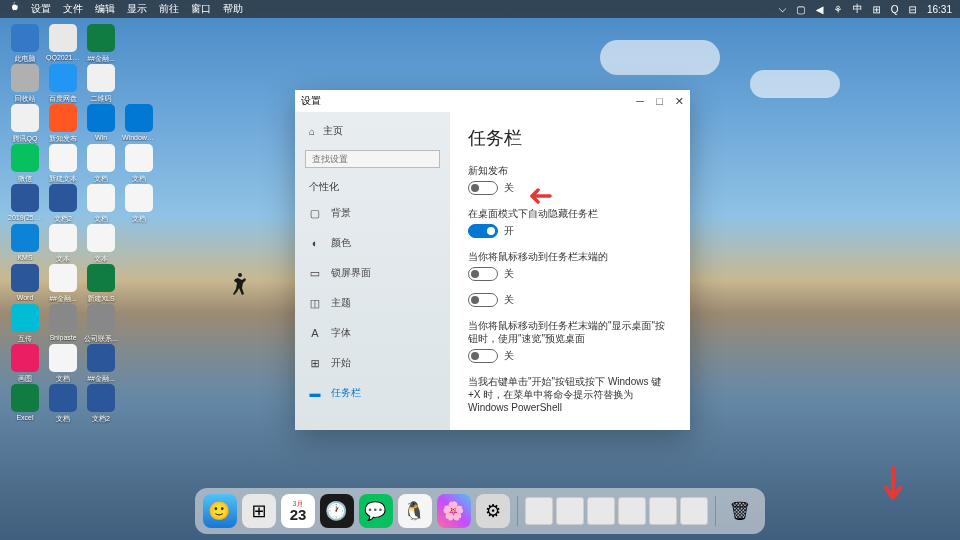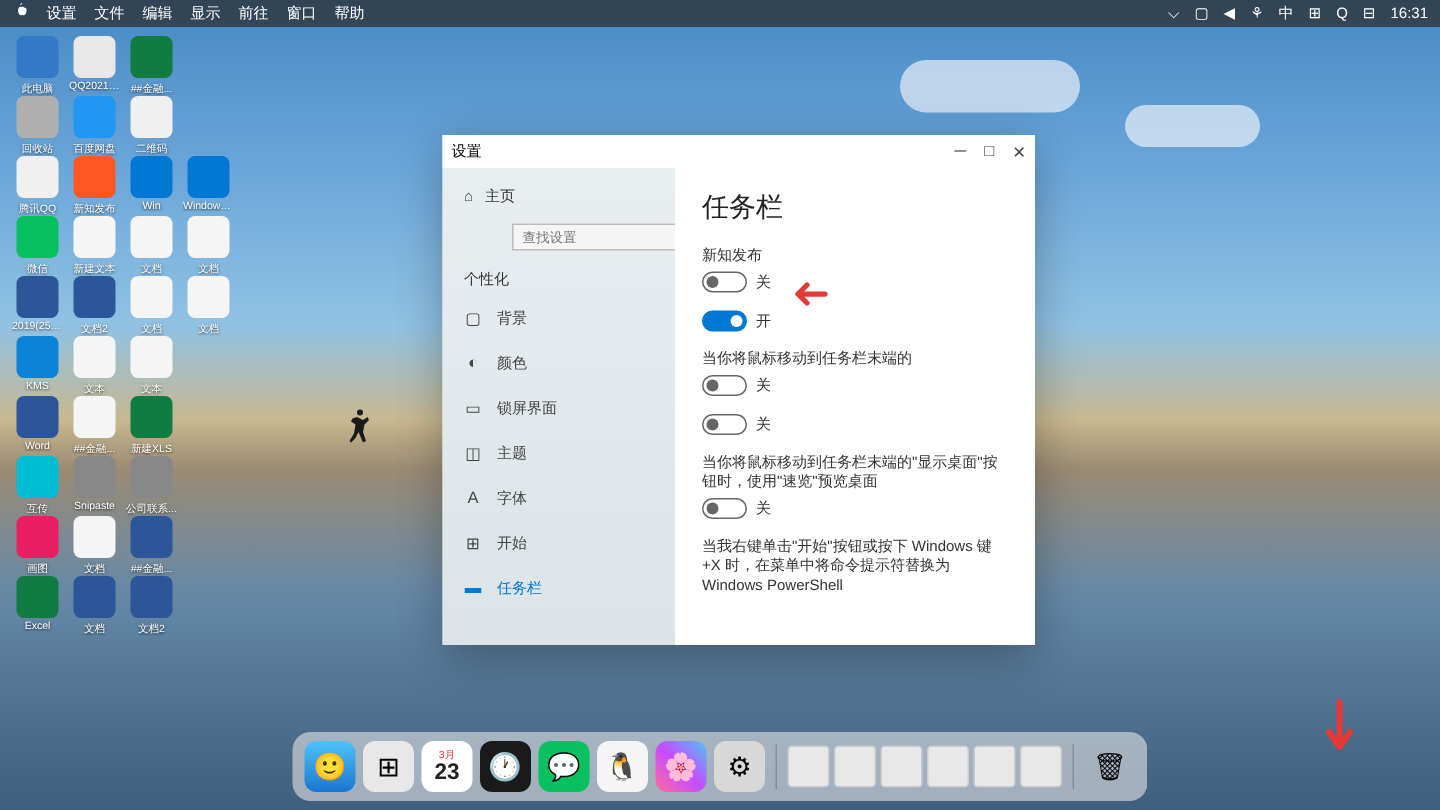--- a/index.html
+++ b/index.html
@@ -21,21 +21,21 @@
 .desktop-icon .ico { width: 28px; height: 28px; margin: 0 auto; border-radius: 5px; display: flex; align-items: center; justify-content: center; font-size: 16px; color: #fff; }
 .desktop-icon .lbl { font-size: 7px; color: #fff; text-shadow: 0 1px 2px rgba(0,0,0,0.8); margin-top: 2px; white-space: nowrap; overflow: hidden; text-overflow: ellipsis; }
 
 .settings-window { position: absolute; top: 90px; left: 295px; width: 395px; height: 340px; background: #fff; box-shadow: 0 8px 30px rgba(0,0,0,0.3); z-index: 50; display: flex; flex-direction: column; }
 .win-titlebar { height: 22px; display: flex; align-items: center; padding: 0 6px; font-size: 10px; background: #fff; }
 .win-controls { margin-left: auto; display: flex; gap: 12px; font-size: 11px; color: #444; }
 .win-body { flex: 1; display: flex; overflow: hidden; }
 .win-sidebar { width: 155px; background: linear-gradient(180deg, #e8edf0 0%, #dce4e8 100%); padding: 8px 0; overflow-y: auto; }
 .home-row { display: flex; align-items: center; gap: 8px; padding: 4px 14px; font-size: 10px; color: #333; }
 .search-row { padding: 6px 10px; }
-.search-input { width: 100%; padding: 3px 6px; font-size: 9px; border: 1px solid #bbb; background: #f5f5f5; margin-left: 36px; }
+.search-input { width: 100%; padding: 3px 6px; font-size: 9px; border: 1px solid #bbb; background: #f5f5f5; }
 .section-label { padding: 6px 14px 4px; font-size: 10px; color: #333; }
 .nav-item { display: flex; align-items: center; gap: 10px; padding: 8px 14px; font-size: 10px; color: #444; cursor: pointer; }
 .nav-item.active { color: #0078d4; }
 .nav-icon { width: 12px; height: 12px; display: inline-flex; align-items: center; justify-content: center; font-size: 11px; }
 
 .win-content { flex: 1; padding: 14px 18px; overflow-y: auto; background: #fff; }
 .content-title { font-size: 18px; font-weight: 400; margin-bottom: 14px; color: #222; }
 .setting-item { margin-bottom: 12px; }
 .setting-label { font-size: 10px; color: #333; margin-bottom: 4px; line-height: 1.3; }
 .toggle-row { display: flex; align-items: center; gap: 6px; }
@@ -316,20 +316,21 @@
       <div class="content-title">任务栏</div>
       <div id="settings-list">
           <div class="setting-item">
             <div class="setting-label">新知发布</div>
             <div class="toggle-row">
               <div class="toggle off"></div>
               <span class="toggle-text">关</span>
             </div>
           </div>
           <div class="setting-item">
+            <div class="setting-label">在桌面模式下自动隐藏任务栏</div>
             <div class="toggle-row">
               <div class="toggle on"></div>
               <span class="toggle-text">开</span>
             </div>
           </div>
           <div class="setting-item">
             <div class="setting-label">当你将鼠标移动到任务栏末端的</div>
             <div class="toggle-row">
               <div class="toggle off"></div>
               <span class="toggle-text">关</span>

